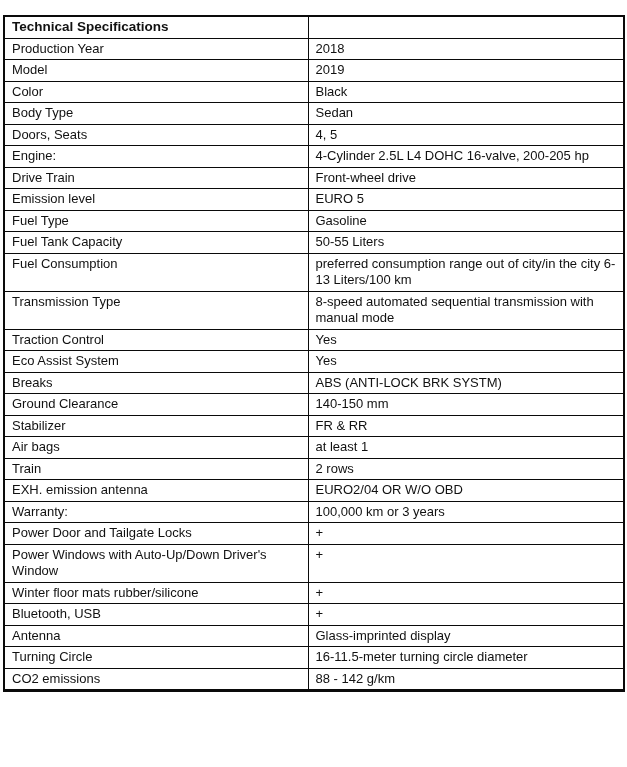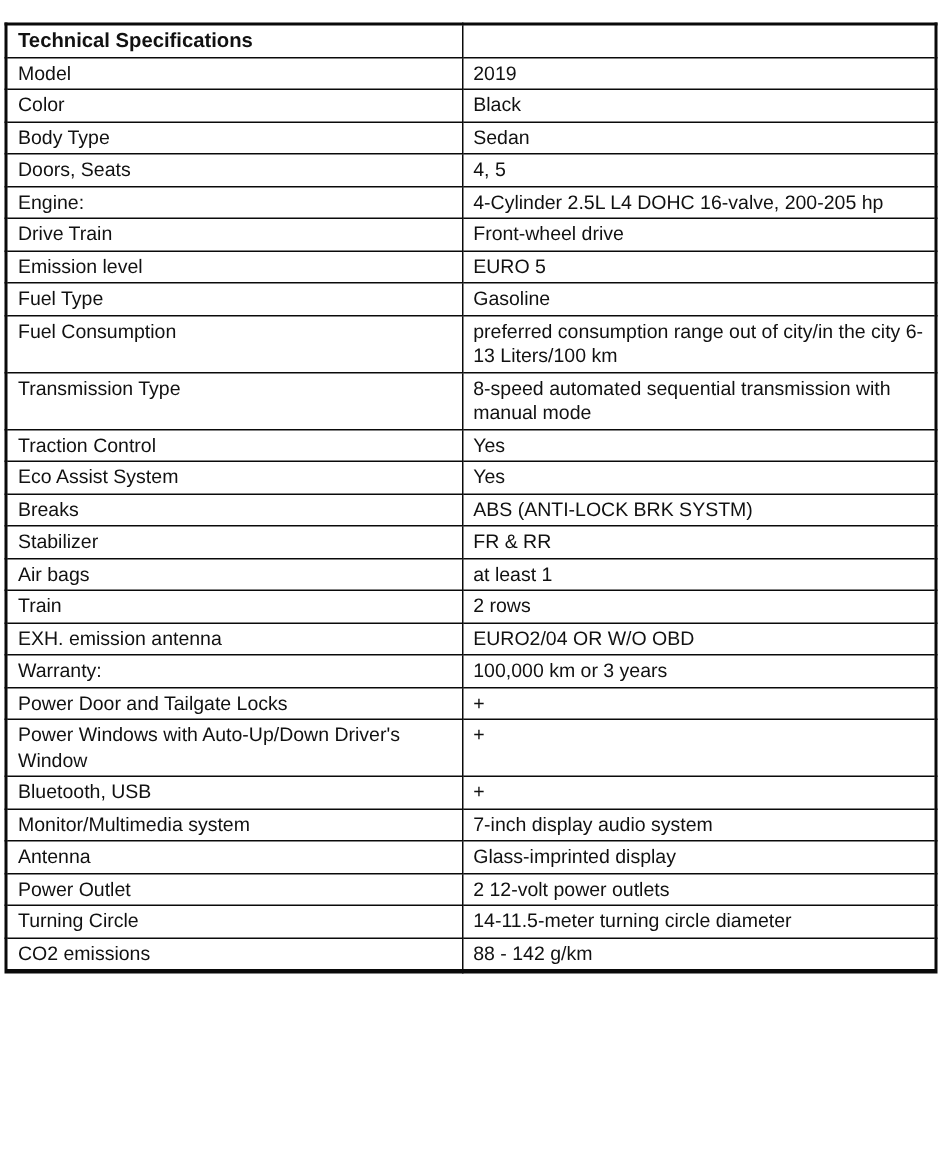--- a/index.html
+++ b/index.html
@@ -53,20 +53,24 @@
       <col class="col-value">
     </colgroup>
     <thead>
       <tr>
         <th>Technical Specifications</th>
         <th></th>
       </tr>
     </thead>
     <tbody>
         <tr>
+          <td>Production Year</td>
+          <td>2018</td>
+        </tr>
+        <tr>
           <td>Model</td>
           <td>2019</td>
         </tr>
         <tr>
           <td>Color</td>
           <td>Black</td>
         </tr>
         <tr>
           <td>Body Type</td>
           <td>Sedan</td>
@@ -85,38 +89,46 @@
         </tr>
         <tr>
           <td>Emission level</td>
           <td>EURO 5</td>
         </tr>
         <tr>
           <td>Fuel Type</td>
           <td>Gasoline</td>
         </tr>
         <tr>
+          <td>Fuel Tank Capacity</td>
+          <td>50-55 Liters</td>
+        </tr>
+        <tr>
           <td>Fuel Consumption</td>
           <td>preferred consumption range out of city/in the city 6-13 Liters/100 km</td>
         </tr>
         <tr>
           <td>Transmission Type</td>
           <td>8-speed automated sequential transmission with manual mode</td>
         </tr>
         <tr>
           <td>Traction Control</td>
           <td>Yes</td>
         </tr>
         <tr>
           <td>Eco Assist System</td>
           <td>Yes</td>
         </tr>
         <tr>
           <td>Breaks</td>
           <td>ABS (ANTI-LOCK BRK SYSTM)</td>
+        </tr>
+        <tr>
+          <td>Ground Clearance</td>
+          <td>140-150 mm</td>
         </tr>
         <tr>
           <td>Stabilizer</td>
           <td>FR &amp; RR</td>
         </tr>
         <tr>
           <td>Air bags</td>
           <td>at least 1</td>
         </tr>
         <tr>
@@ -133,38 +145,34 @@
         </tr>
         <tr>
           <td>Power Door and Tailgate Locks</td>
           <td>+</td>
         </tr>
         <tr>
           <td>Power Windows with Auto-Up/Down Driver's Window</td>
           <td>+</td>
         </tr>
         <tr>
-          <td>Bluetooth, USB</td>
+          <td>Winter floor mats rubber/silicone</td>
           <td>+</td>
         </tr>
         <tr>
-          <td>Monitor/Multimedia system</td>
-          <td>7-inch display audio system</td>
+          <td>Bluetooth, USB</td>
+          <td>+</td>
         </tr>
         <tr>
           <td>Antenna</td>
           <td>Glass-imprinted display</td>
         </tr>
         <tr>
-          <td>Power Outlet</td>
-          <td>2 12-volt power outlets</td>
-        </tr>
-        <tr>
           <td>Turning Circle</td>
-          <td>14-11.5-meter turning circle diameter</td>
+          <td>16-11.5-meter turning circle diameter</td>
         </tr>
         <tr>
           <td>CO2 emissions</td>
           <td>88 - 142 g/km</td>
         </tr>
       </tbody>
   </table>
 </div>
 
 </body></html>

